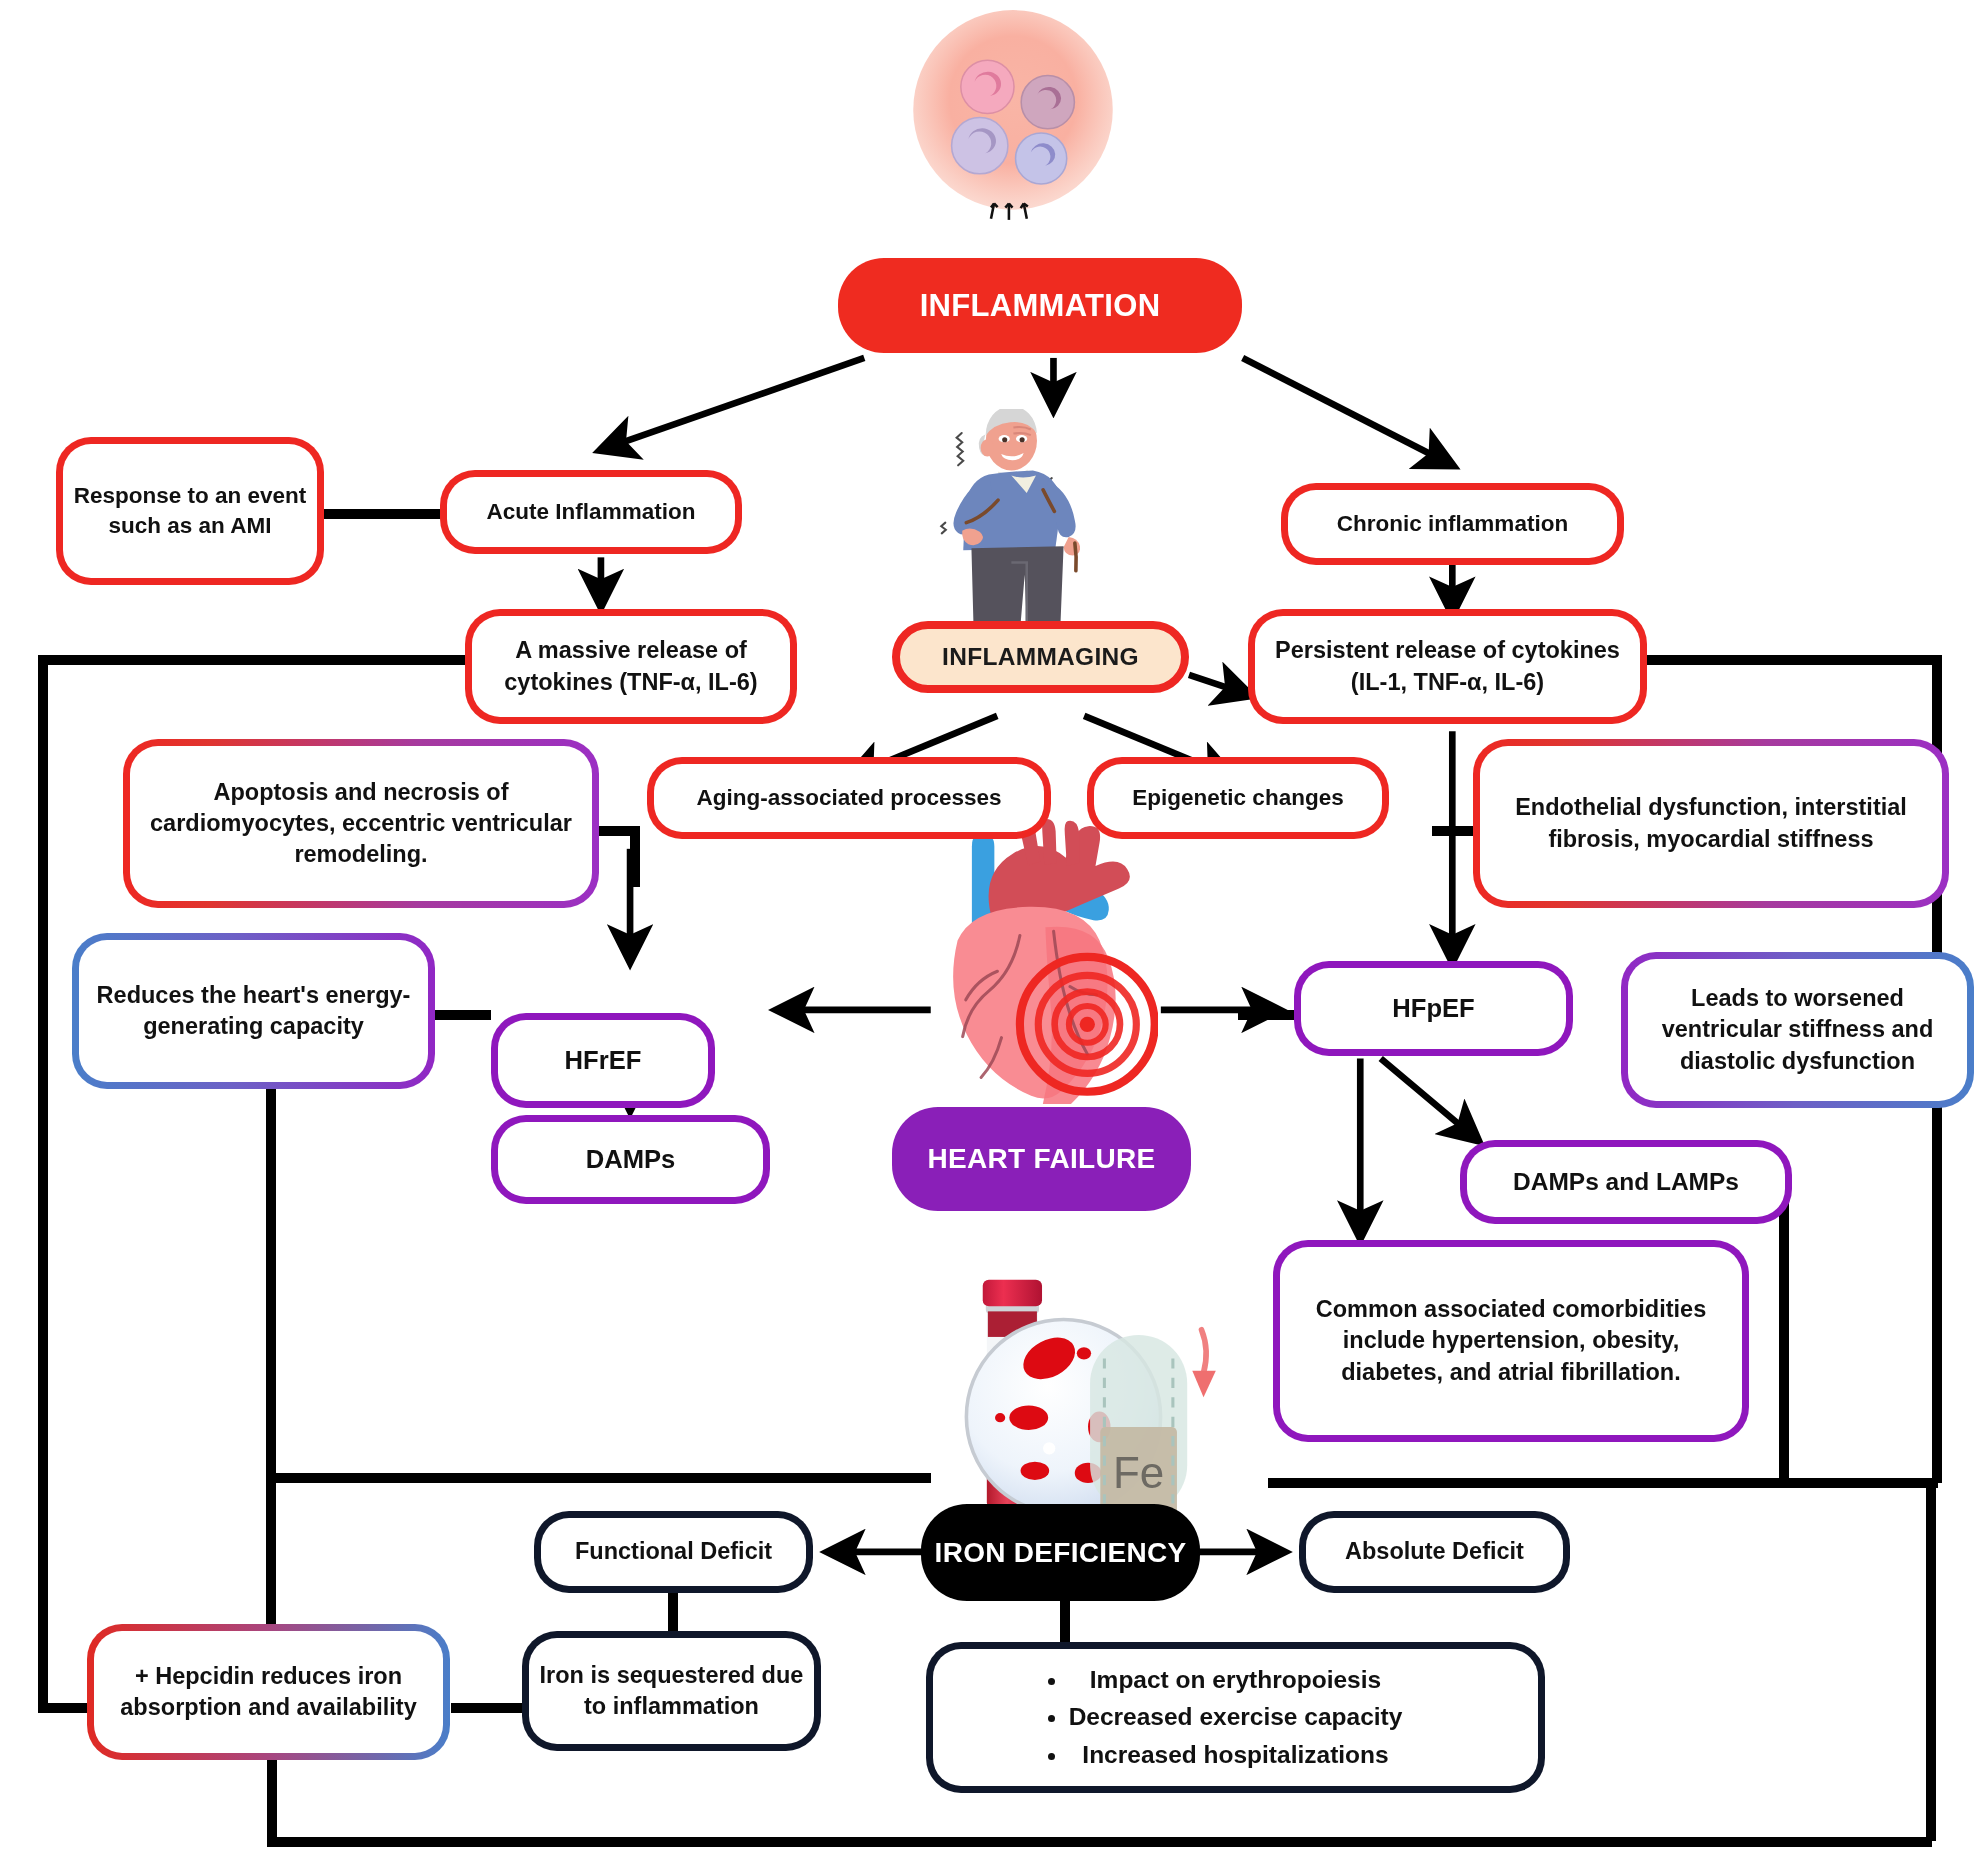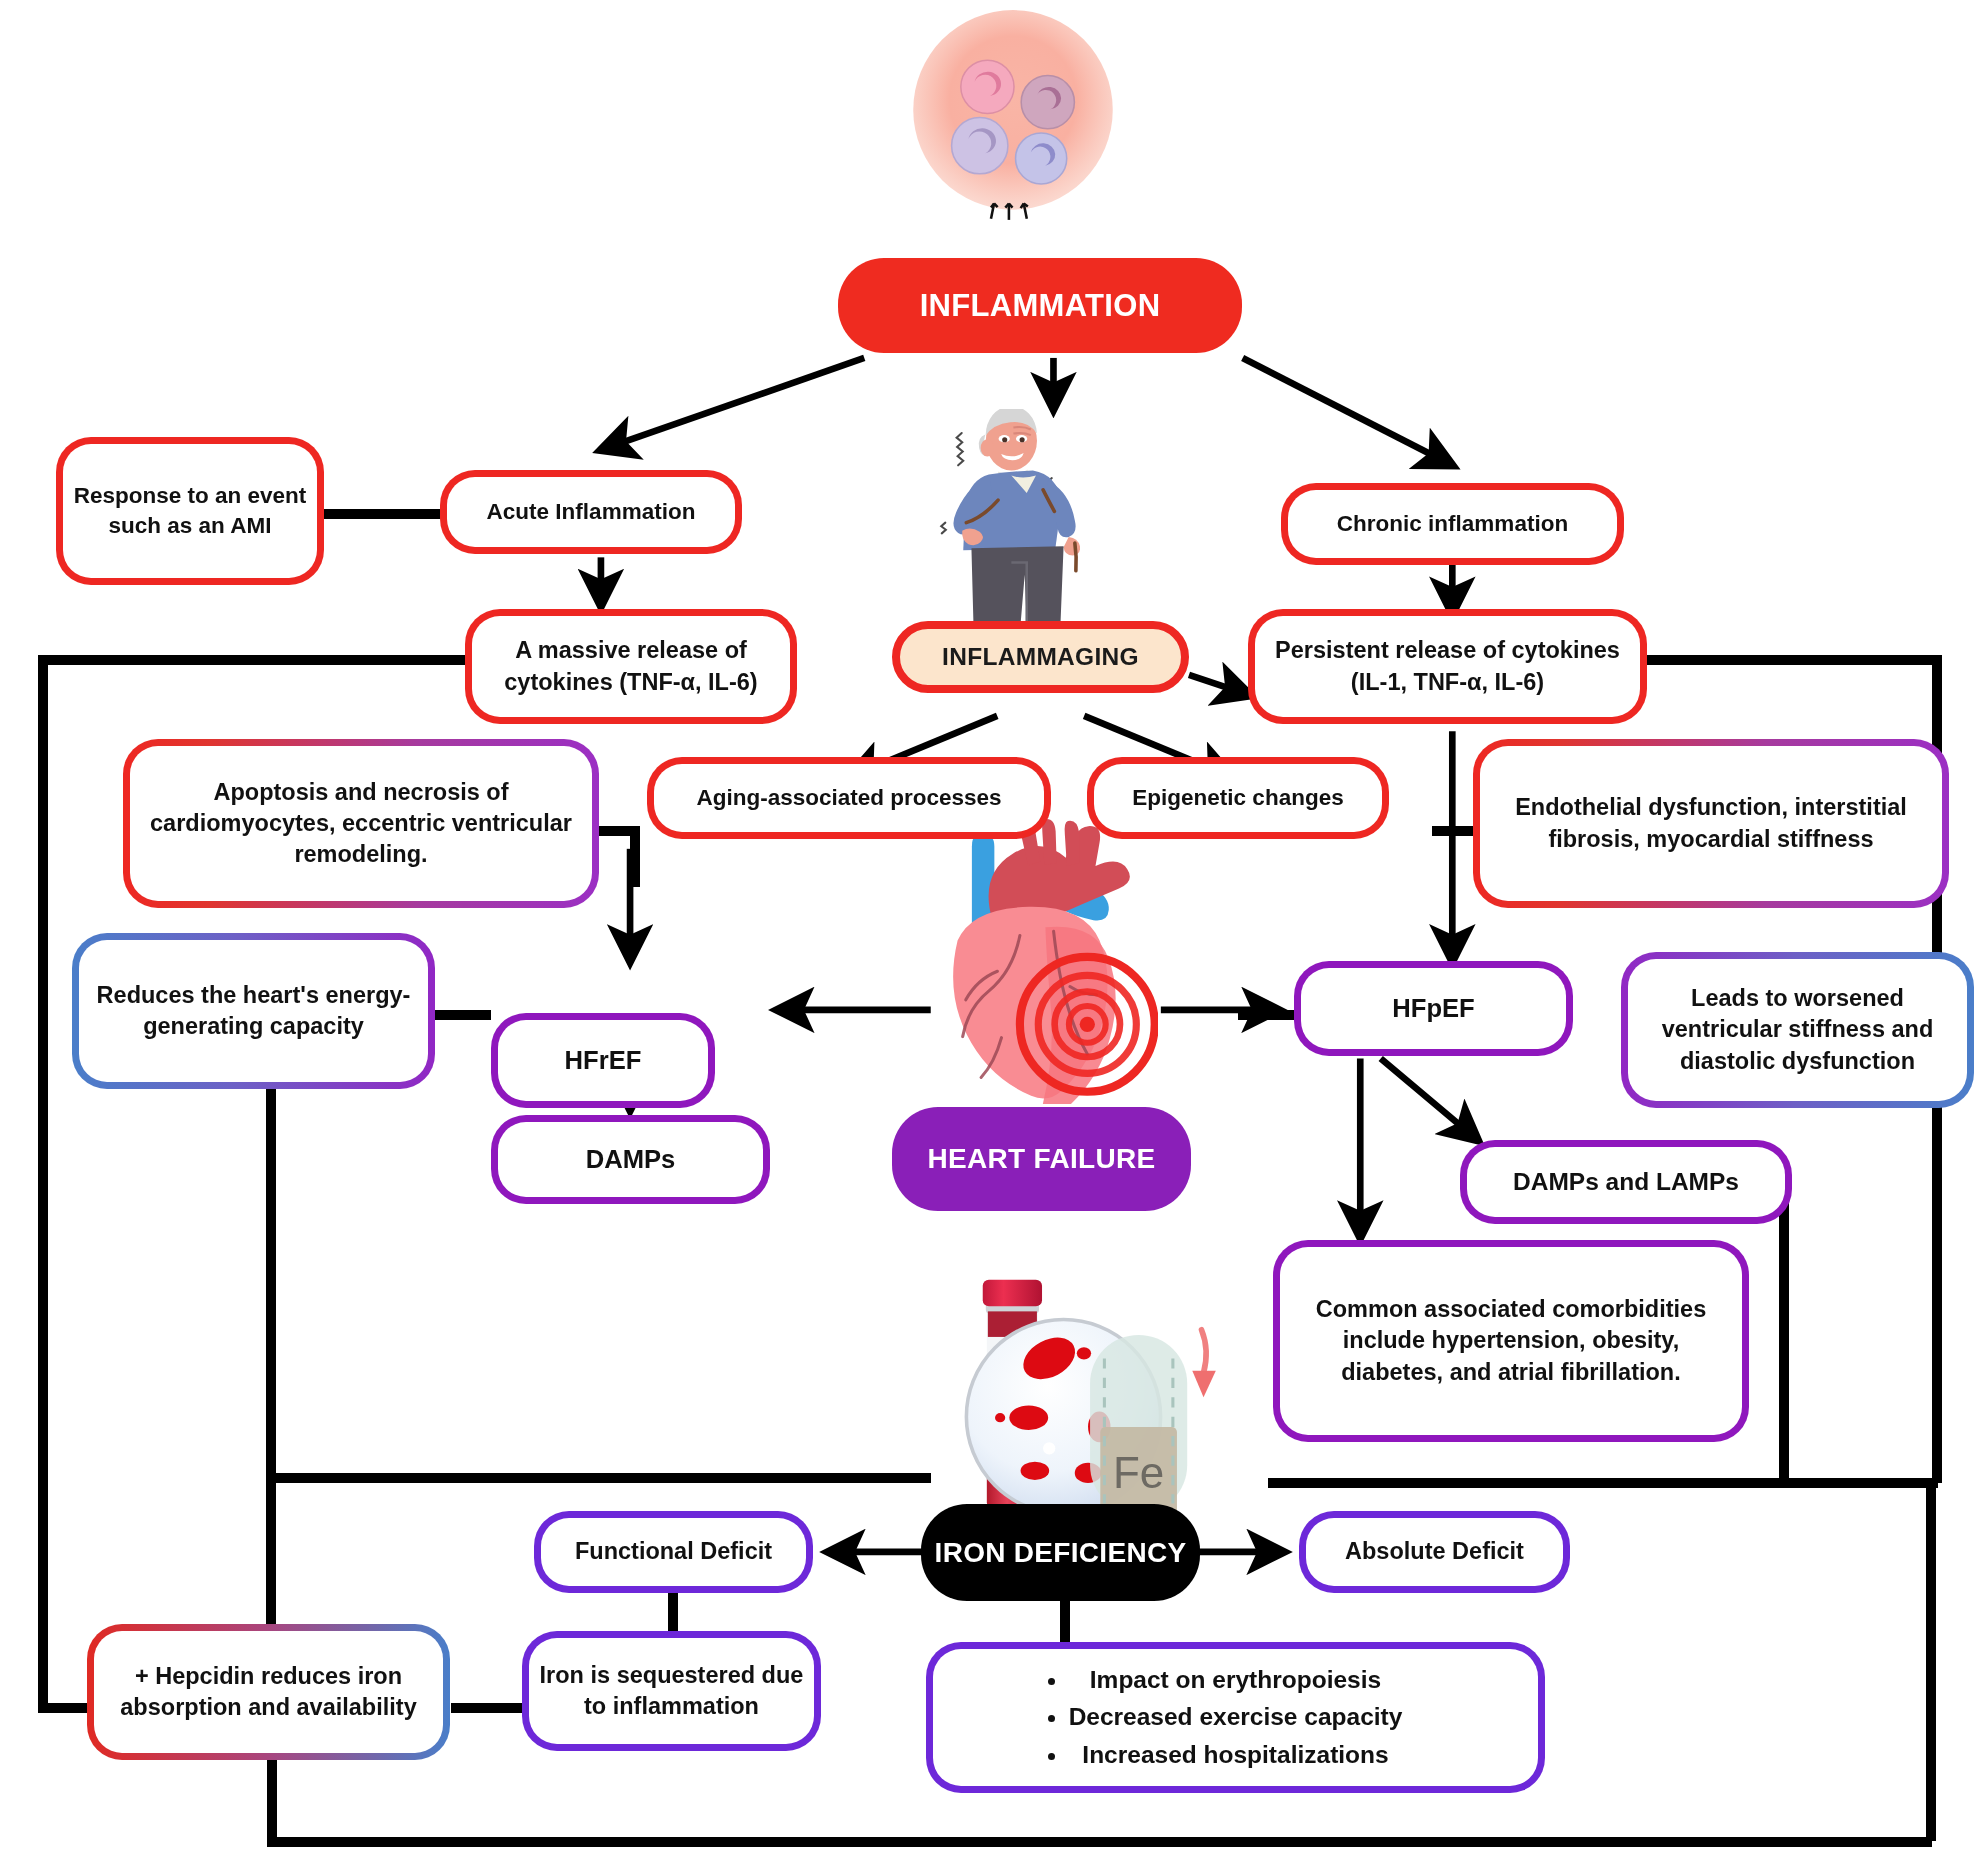--- a/index.html
+++ b/index.html
@@ -12,21 +12,21 @@
         font-weight:bold;color:#111;line-height:1.32;z-index:6;}
   .node span{display:block;padding:0 9.2px;}
 
   
   .ring{border-radius:35px;padding:7.2px;}
   .ring > .inner{width:100%;height:100%;background:#fff;border-radius:28px;
                  display:flex;align-items:center;justify-content:center;}
 
   .r-red  {background:#ee2722;}
   .r-purple{background:#8f17bd;}
-  .r-blue {background:#6d28d9;}
+  .r-blue {background:#0f172a;}
   .r-redpurple  {background:linear-gradient(90deg,#ee2722 0%,#e0352f 18%,#a63a9e 62%,#9b2fc4 100%);}
   .r-bluepurple {background:linear-gradient(90deg,#4a7ec9 0%,#6d60c6 45%,#9127c4 100%);}
   .r-purpleblue {background:linear-gradient(90deg,#9127c4 0%,#6d60c6 50%,#4a7ec9 100%);margin-top:16px;}
   .r-redblue    {background:linear-gradient(90deg,#e02a23 0%,#a8467f 50%,#4a7ec9 100%);}
 
   
   .pill{position:absolute;display:flex;align-items:center;justify-content:center;
         border-radius:46px;color:#fff;font-weight:bold;letter-spacing:0.3px;z-index:7;
         text-align:center;box-sizing:border-box;}
   .pill.red{background:#ef2b20;align-items:center;}

